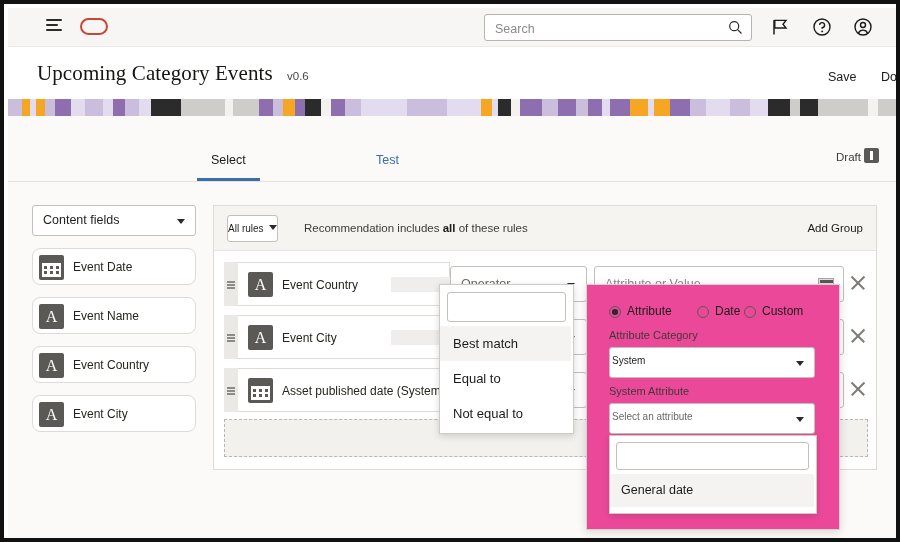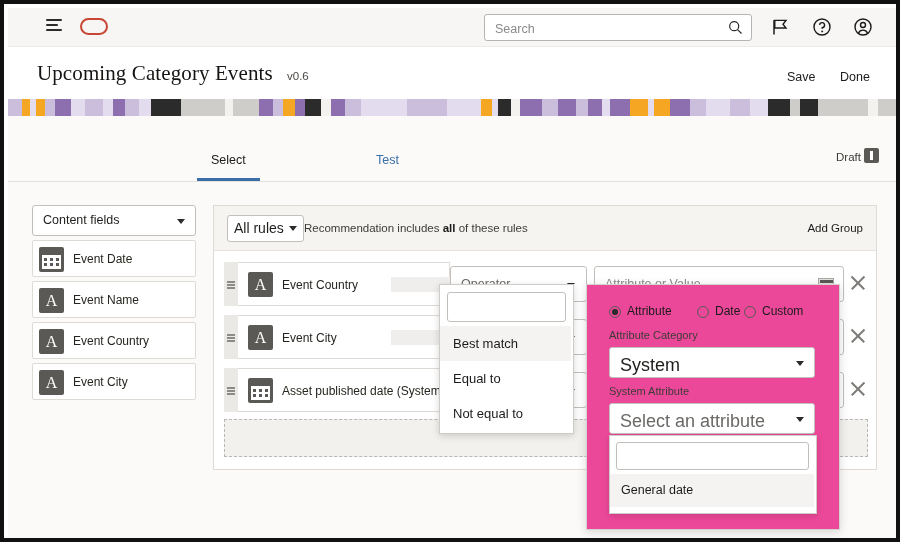--- a/index.html
+++ b/index.html
@@ -96,20 +96,21 @@
     letter-spacing: 0.1px;
   }
   .page-version {
     position: absolute; left: 279px; top: 23px;
     font-size: 11.5px; color: #4a4845;
   }
   .tb-action {
     position: absolute; top: 23px;
     font-size: 12.5px; color: #1b1b1b;
     cursor: pointer;
+    margin-left: 41px;
   }
   .tb-action.save { left: 779px; }
   .tb-action.done { left: 832px; }
 
   
   .banner {
     position: absolute; left: 0; top: 91px;
     width: 892px; height: 17px;
     overflow: hidden;
     background: #cbbedd;
@@ -187,24 +188,24 @@
     width: 0; height: 0;
     border-left: 4px solid transparent;
     border-right: 4px solid transparent;
     border-top: 5px solid #2b2b2b;
   }
   .field-select .caret { right: 10px; top: 13px; }
 
   .field-card {
     position: relative;
     width: 164px; height: 37px;
-    margin-top: 4px;
+    margin-top: 12px;
     background: #ffffff;
     border: 1px solid #dedbd6;
-    border-radius: 2px;
+    border-radius: 8px;
     box-sizing: border-box;
     cursor: pointer;
   }
   .field-icon {
     position: absolute; left: 6px; top: 6px;
     width: 25px; height: 25px;
     background: #5b5956;
     border-radius: 2px;
     color: #ffffff;
     font-family: "Liberation Serif", serif;
@@ -235,25 +236,25 @@
   }
   .rules-header {
     position: absolute; left: 0; top: 0;
     width: 662px; height: 45px;
     background: #f5f4f1;
     border-bottom: 1px solid #e6e3de;
     box-sizing: border-box;
   }
   .all-rules-btn {
     position: absolute; left: 13px; top: 9px;
-    height: 27px; padding: 0 6px;
+    height: 27px; padding: 0 0;
     background: #ffffff;
     border: 1px solid #c3c0bb;
     border-radius: 3px;
-    font-size: 14px; color: #1f1e1c;
+    font-size: 10px; color: #1f1e1c;
     line-height: 25px;
     cursor: pointer;
     box-sizing: border-box;
     text-align: center;
   }
   .all-rules-btn .caret {
     position: relative; display: inline-block;
     margin-left: 5px; top: -2px;
     border-top-color: #2b2b2b;
   }
@@ -447,22 +448,22 @@
     width: 206px; height: 31px;
     background: #ffffff;
     border: 1px solid #c3c0bb;
     border-radius: 3px;
     box-sizing: border-box;
     cursor: pointer;
   }
   .sel-box.cat { top: 62px; }
   .sel-box.sys { top: 118px; }
   .sel-box .val {
-    position: absolute; left: 10px; top: 7px;
-    font-size: 18px; color: #1f1e1c; text-align: right;
+    position: absolute; left: 2px; top: 7px;
+    font-size: 10px; color: #1f1e1c; text-align: right;
   }
   .sel-box .val.ph { color: #6b6966; }
   .sel-box .caret { right: 10px; top: 13px; }
 
   .sys-popup {
     position: absolute; left: 22px; top: 150px;
     width: 206px; height: 77px;
     background: #ffffff;
     border: 1px solid #cfccc7;
     box-shadow: 0 2px 7px rgba(0,0,0,0.14);

